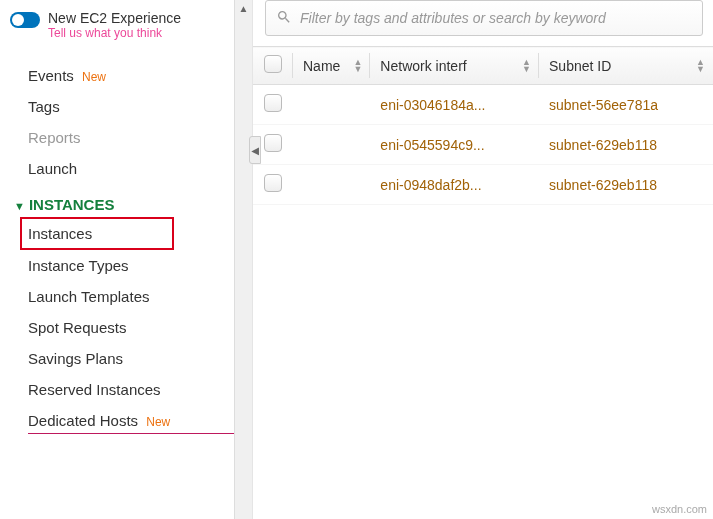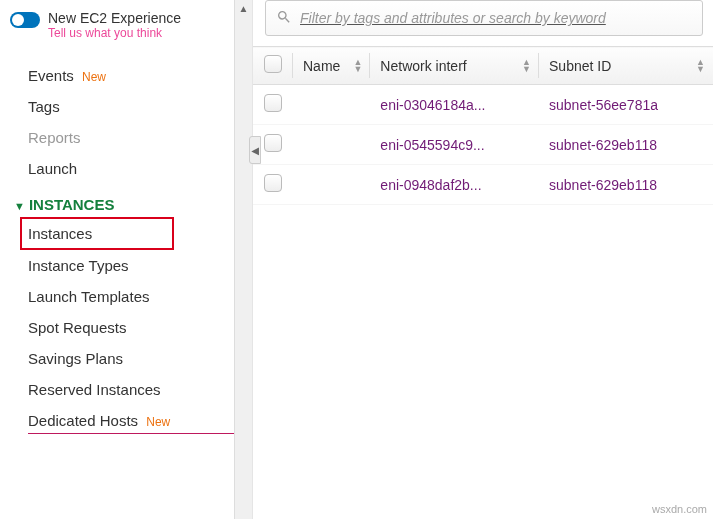--- a/index.html
+++ b/index.html
@@ -171,21 +171,20 @@
     }
     .search-icon svg { width: 16px; height: 16px; fill: #999; }
     .search-input {
       border: none;
       outline: none;
       background: transparent;
       flex: 1;
       font-size: 14px;
       font-style: italic;
       color: #555;
-      text-decoration: underline;
     }
     .search-input::placeholder { color: #999; font-style: italic; }
     
     .table-wrap { padding: 0 0 0 0; }
     table { width: 100%; border-collapse: collapse; }
     thead th {
       background: linear-gradient(#fdfdfd, #f1f1f1);
       border-top: 1px solid #ddd;
       border-bottom: 1px solid #ddd;
       text-align: left;
@@ -206,21 +205,21 @@
     thead th.sep::after {
       content: "";
       position: absolute;
       right: 0; top: 6px; bottom: 6px;
       width: 1px;
       background: #ddd;
     }
     tbody td {
       padding: 9px 10px;
       font-size: 14px;
-      color: #701a75;
+      color: #a16207;
       border-bottom: 1px solid #f5f5f5;
     }
     .chk {
       width: 18px; height: 18px;
       border: 1px solid #bbb;
       border-radius: 4px;
       background: linear-gradient(#fff, #eee);
       display: inline-block;
       cursor: pointer;
     }

